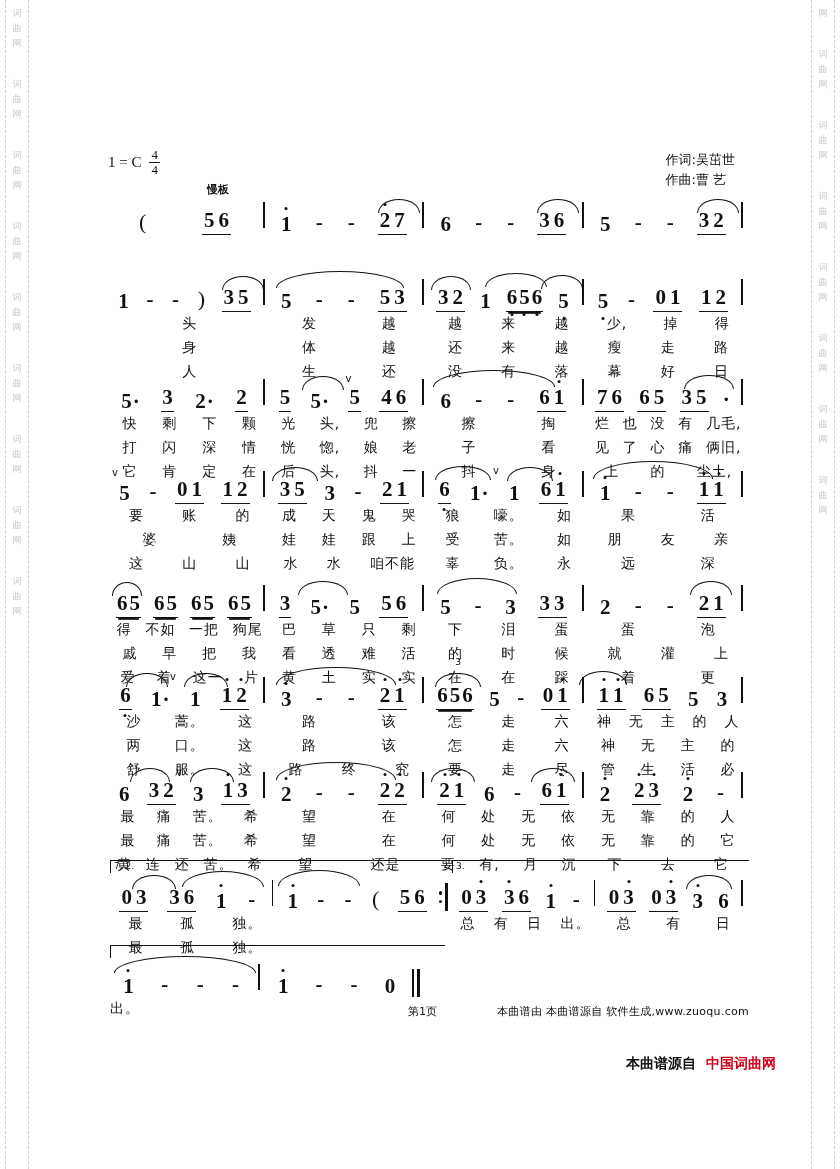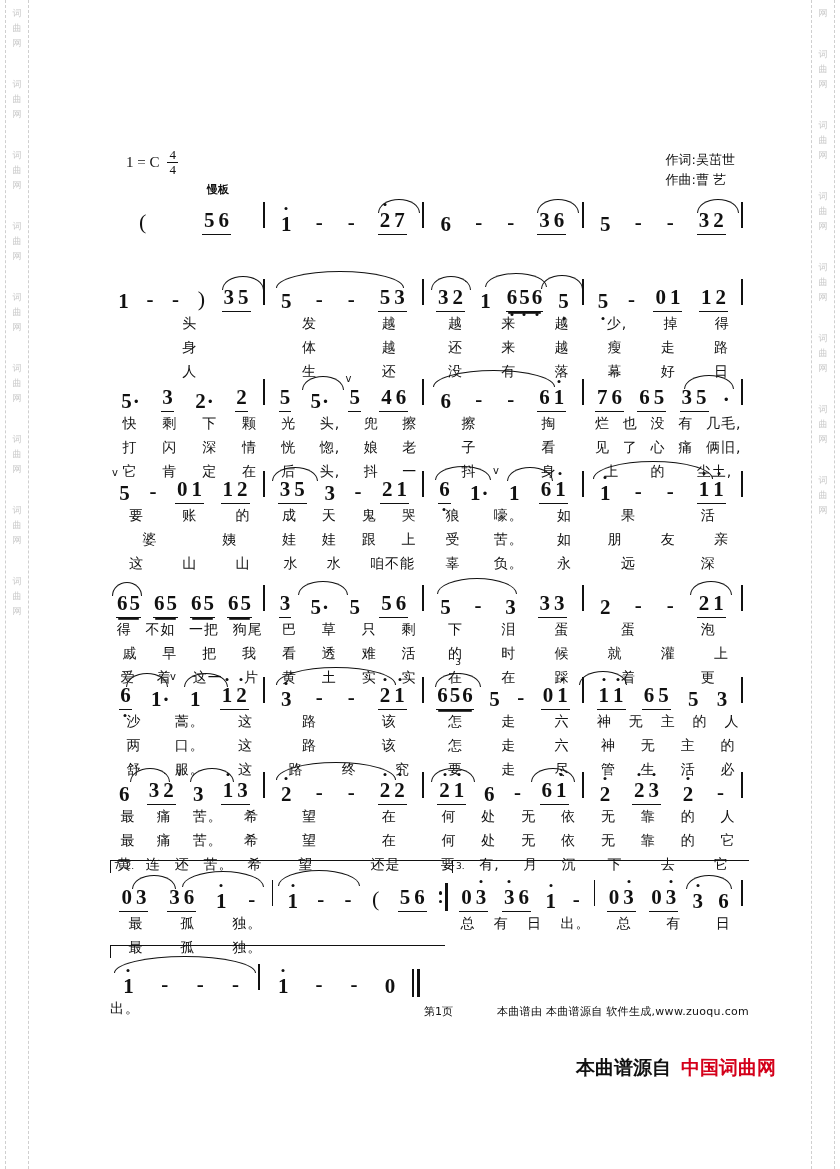--- a/index.html
+++ b/index.html
@@ -26,21 +26,21 @@
   .rail span{display:block;}
   .rail .gap{height:26px;}
 
   
   .title{
     position:absolute;top:103px;left:0;width:840px;text-align:center;
     font-size:27px;font-weight:700;color:#111;
     font-family:"DejaVu Sans", sans-serif;letter-spacing:2px;
   }
   .keysig{
-    position:absolute;left:126px;top:148px;
+    position:absolute;left:108px;top:148px;
     font-size:15px;color:#111;display:flex;align-items:center;gap:5px;
     font-family:"Liberation Serif", serif;
   }
   .keysig .frac{display:inline-flex;flex-direction:column;align-items:center;
     font-size:13px;line-height:1.05;margin-left:3px;}
   .keysig .frac .num{border-bottom:1.3px solid #111;padding:0 2px;}
   .keysig .frac .den{padding:0 2px;}
   .credits{
     position:absolute;right:105px;top:150px;text-align:left;
     font-size:13px;color:#111;line-height:1.55;
@@ -126,29 +126,29 @@
   }
   .repeat .thick{width:3.2px;height:28px;background:#111;}
   .repeat .dots{display:flex;flex-direction:column;gap:5px;margin-right:3px;}
   .repeat .dots i{width:3.4px;height:3.4px;border-radius:50%;background:#111;display:block;}
   .finalbar{display:flex;align-items:center;margin-left:4px;flex:0 0 auto;}
   .finalbar .thin{width:1.4px;height:28px;background:#111;}
   .finalbar .thick{width:3.4px;height:28px;background:#111;margin-left:3px;}
 
   
   .pagenum{
-    position:absolute;left:424px;top:1004px;font-size:11px;color:#111;
+    position:absolute;left:408px;top:1004px;font-size:11px;color:#111;
     font-family:"DejaVu Sans",sans-serif;
   }
   .genline{
     position:absolute;left:497px;top:1004px;font-size:11px;color:#111;
     font-family:"DejaVu Sans",sans-serif;letter-spacing:0.3px;
   }
   .sourceline{
-    position:absolute;right:64px;top:1055px;font-size:19px;font-weight:700;
+    position:absolute;right:64px;top:1055px;font-size:14px;font-weight:700;
     font-family:"DejaVu Sans",sans-serif;color:#111;
   }
   .sourceline .red{color:#d4001a;margin-left:10px;}
 </style>
 </head>
 <body>
 
 <div id="page">
 
   <div class="rail left">

